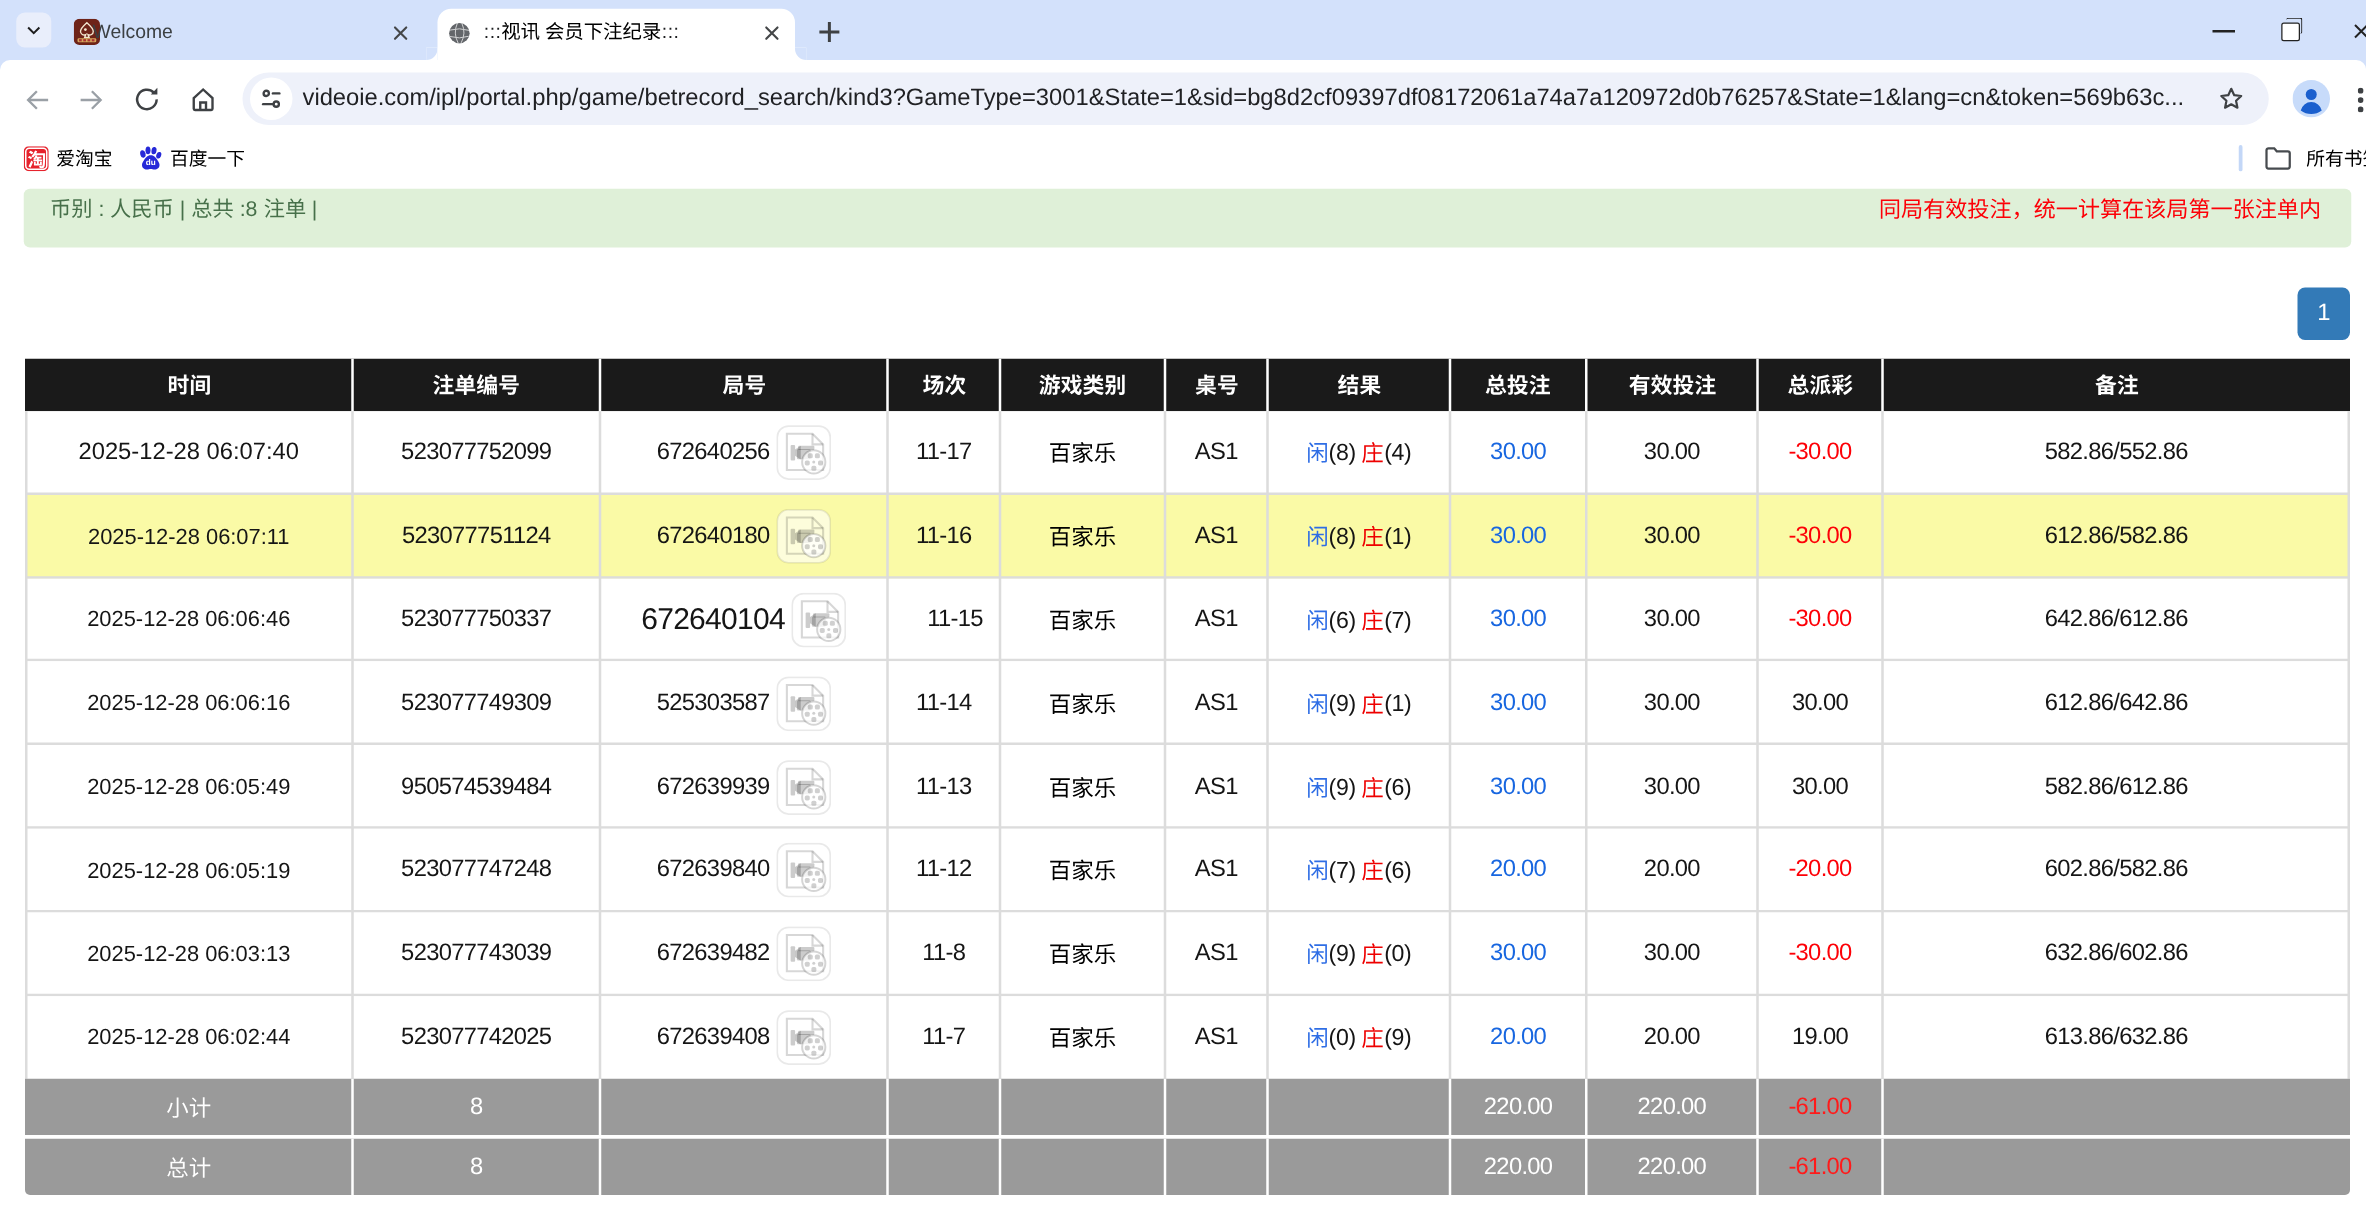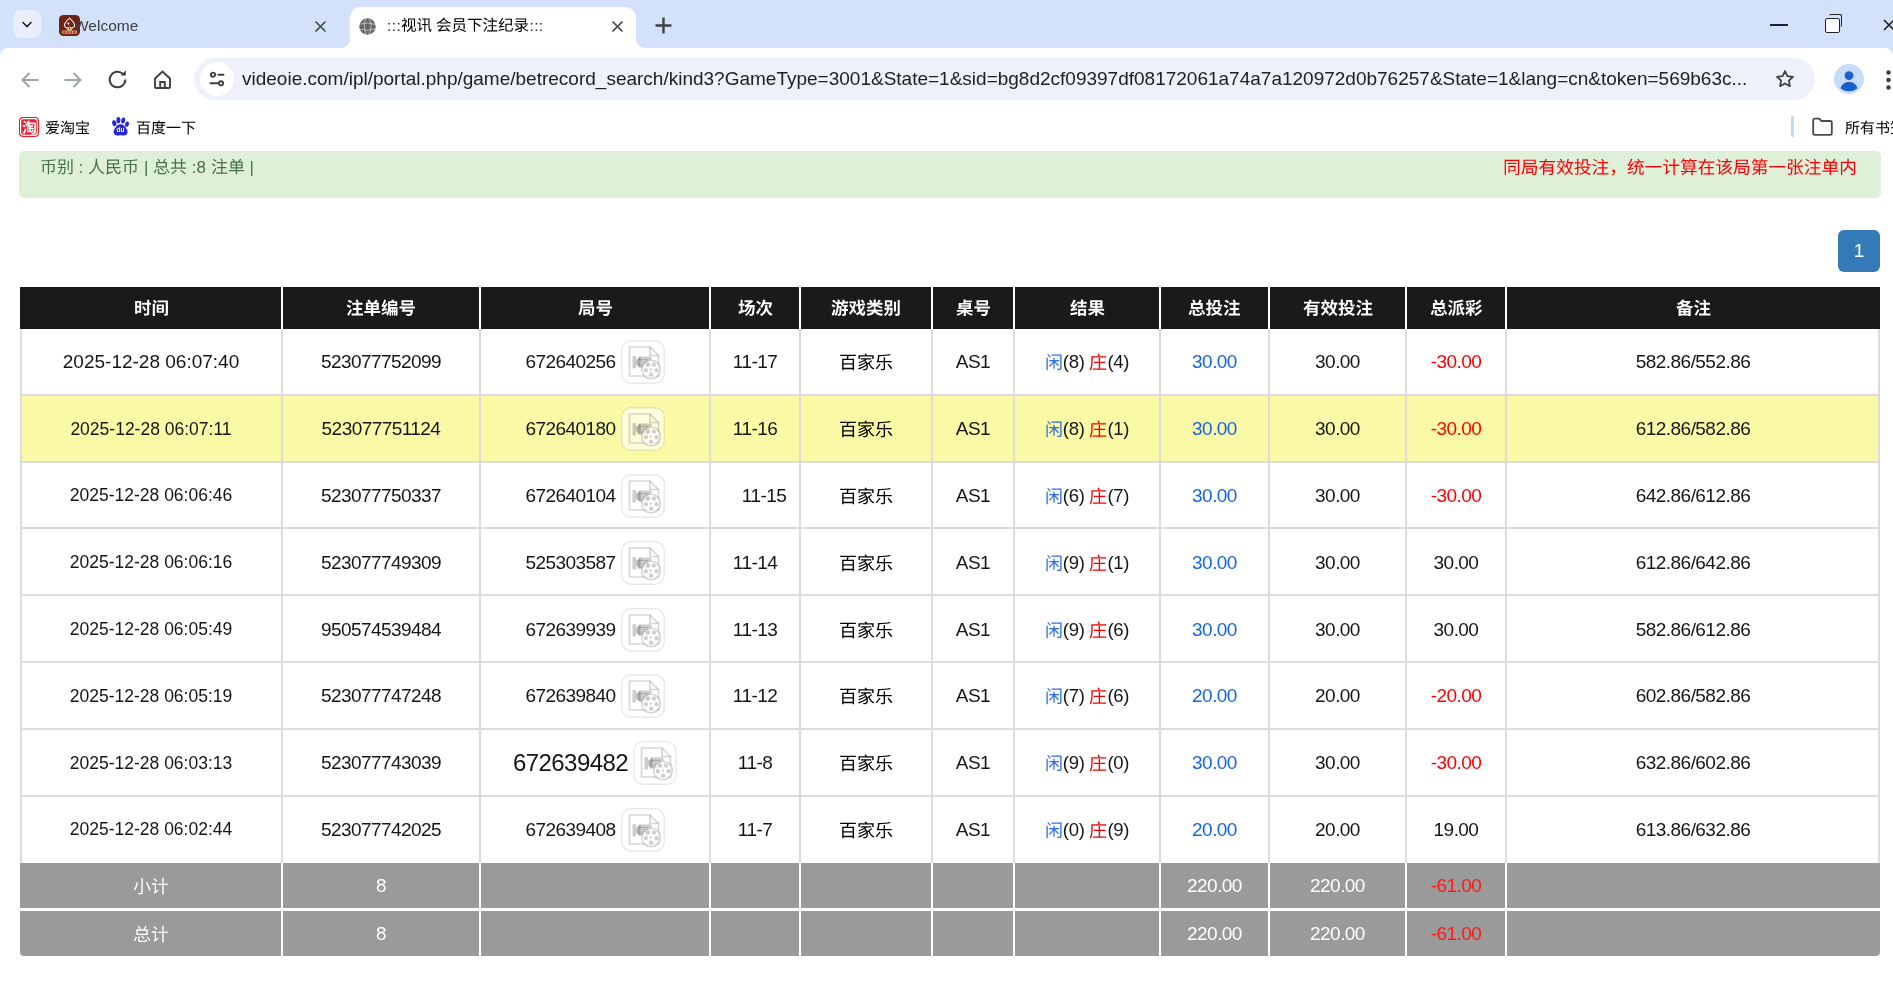--- a/index.html
+++ b/index.html
@@ -494,21 +494,21 @@
 <div class="ab fx" style="left:1160px;top:395.8px;width:109px;height:66.8px;font-size:19px;letter-spacing:-0.55px;">
     <span style="color:#1766e0">30.00</span>
   </div>
 <div class="ab fx" style="left:1269px;top:395.8px;width:137px;height:66.8px;font-size:19px;letter-spacing:-0.55px;">30.00</div>
 <div class="ab fx" style="left:1406px;top:395.8px;width:100px;height:66.8px;font-size:19px;letter-spacing:-0.55px;">
     <span style="color:#fd0007">-30.00</span>
   </div>
 <div class="ab fx" style="left:1506px;top:395.8px;width:374px;height:66.8px;font-size:19px;letter-spacing:-0.55px;">612.86/582.86</div>
 <div class="ab fx" style="left:20px;top:462.6px;width:262px;height:66.8px;font-size:17.5px;">2025-12-28 06:06:46</div>
 <div class="ab fx" style="left:282px;top:462.6px;width:198px;height:66.8px;font-size:19px;letter-spacing:-0.55px;">523077750337</div>
-<div class="ab fx" style="left:480px;top:462.6px;width:230px;height:66.8px;font-size:19px;letter-spacing:-0.55px;">
+<div class="ab fx" style="left:480px;top:462.6px;width:230px;height:66.8px;font-size:24px;letter-spacing:-0.55px;">
     <span>672640104</span>
     <span style="width:5px;flex:none"></span>
     <svg width="44" height="44" viewBox="0 0 44 44" style="flex:none">
       <rect x="0.8" y="0.8" width="42.4" height="42.4" rx="9" fill="rgba(255,255,255,.6)" stroke="rgba(0,0,0,.085)" stroke-width="1.4"></rect>
       <g stroke="rgba(0,0,0,.155)" stroke-width="1.7" fill="none">
         <path d="M8.5 7h20.5l8.5 8.5V36H8.5Z"></path>
         <path d="M29 7v8.5h8.5"></path>
       </g>
       <g fill="rgba(0,0,0,.2)">
         <rect x="11.5" y="16" width="3.6" height="12.4" rx="0.8"></rect>
@@ -710,21 +710,21 @@
 <div class="ab fx" style="left:1160px;top:663.0px;width:109px;height:66.8px;font-size:19px;letter-spacing:-0.55px;">
     <span style="color:#1766e0">20.00</span>
   </div>
 <div class="ab fx" style="left:1269px;top:663.0px;width:137px;height:66.8px;font-size:19px;letter-spacing:-0.55px;">20.00</div>
 <div class="ab fx" style="left:1406px;top:663.0px;width:100px;height:66.8px;font-size:19px;letter-spacing:-0.55px;">
     <span style="color:#fd0007">-20.00</span>
   </div>
 <div class="ab fx" style="left:1506px;top:663.0px;width:374px;height:66.8px;font-size:19px;letter-spacing:-0.55px;text-align:right;">602.86/582.86</div>
 <div class="ab fx" style="left:20px;top:729.8px;width:262px;height:66.8px;font-size:17.5px;">2025-12-28 06:03:13</div>
 <div class="ab fx" style="left:282px;top:729.8px;width:198px;height:66.8px;font-size:19px;letter-spacing:-0.55px;">523077743039</div>
-<div class="ab fx" style="left:480px;top:729.8px;width:230px;height:66.8px;font-size:24px;letter-spacing:-0.55px;">
+<div class="ab fx" style="left:480px;top:729.8px;width:230px;height:66.8px;font-size:19px;letter-spacing:-0.55px;">
     <span>672639482</span>
     <span style="width:5px;flex:none"></span>
     <svg width="44" height="44" viewBox="0 0 44 44" style="flex:none">
       <rect x="0.8" y="0.8" width="42.4" height="42.4" rx="9" fill="rgba(255,255,255,.6)" stroke="rgba(0,0,0,.085)" stroke-width="1.4"></rect>
       <g stroke="rgba(0,0,0,.155)" stroke-width="1.7" fill="none">
         <path d="M8.5 7h20.5l8.5 8.5V36H8.5Z"></path>
         <path d="M29 7v8.5h8.5"></path>
       </g>
       <g fill="rgba(0,0,0,.2)">
         <rect x="11.5" y="16" width="3.6" height="12.4" rx="0.8"></rect>

